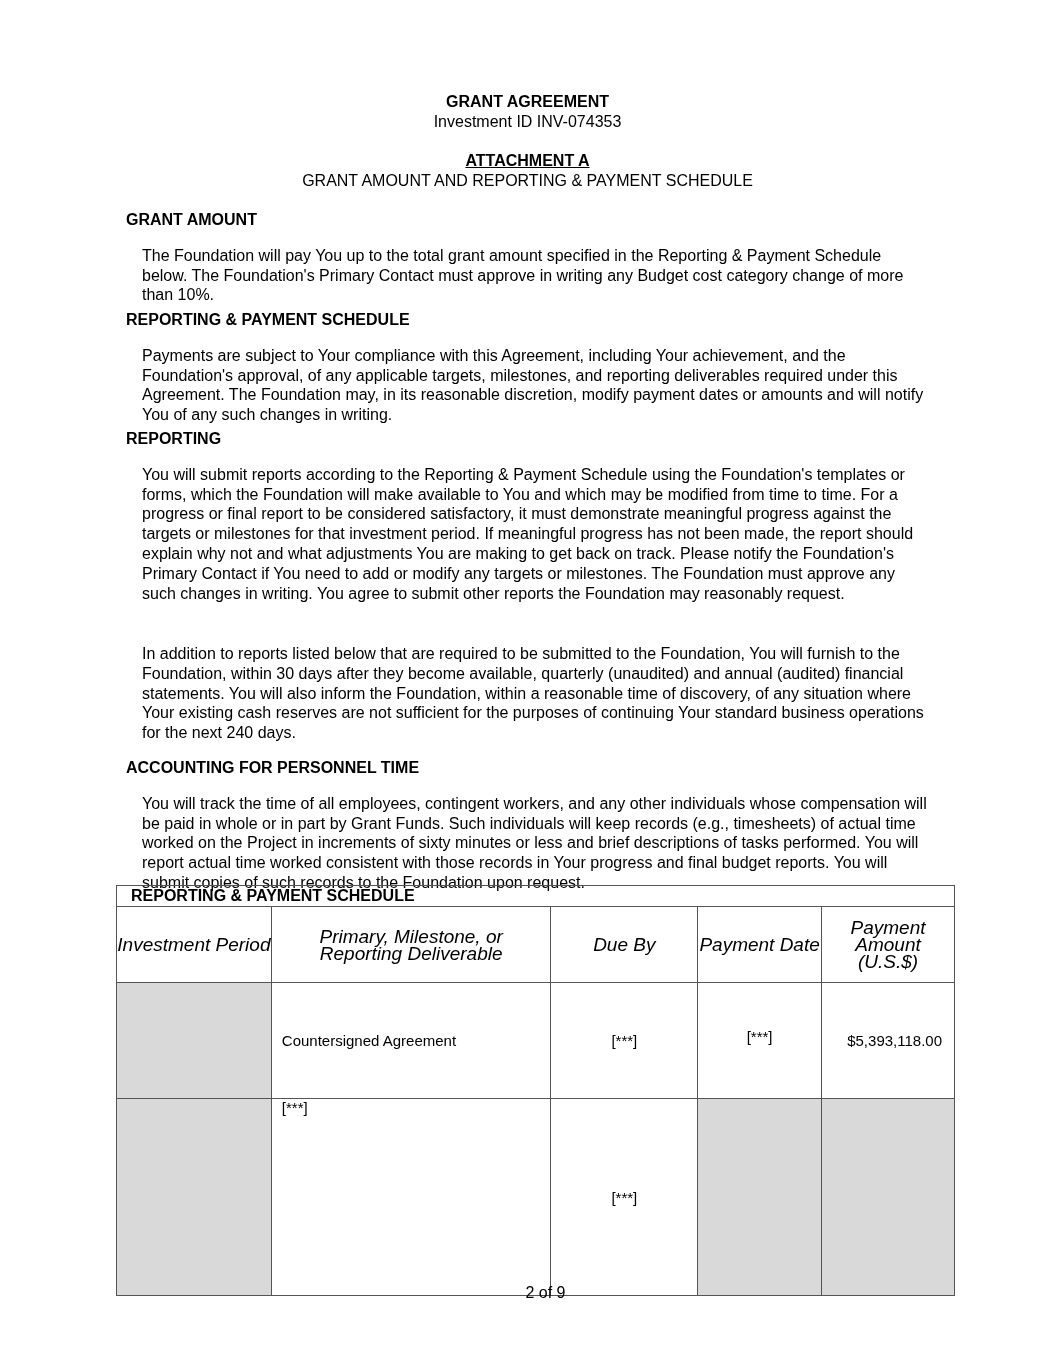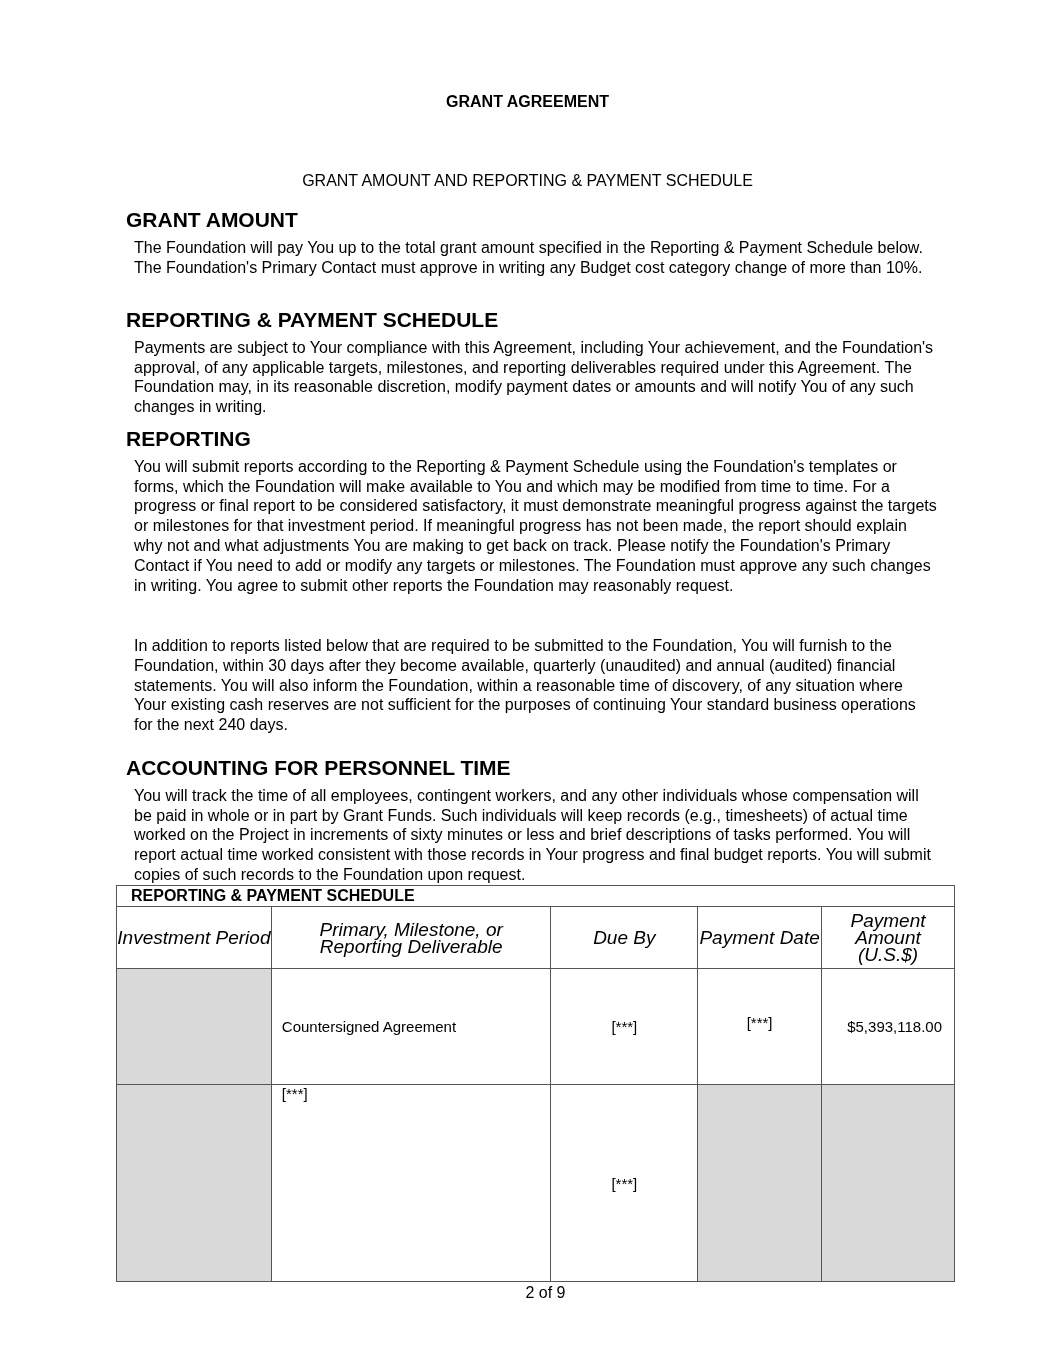--- a/index.html
+++ b/index.html
@@ -3,22 +3,22 @@
 <meta charset="utf-8">
 <style>
   html, body { margin: 0; padding: 0; background: #ffffff; }
   body { width: 1055px; height: 1365px; position: relative; overflow: hidden;
          font-family: "Liberation Sans", sans-serif; color: #000; }
   .page { position: absolute; left: 0; top: 0; width: 1055px; height: 1365px; }
   .center { position: absolute; left: 0; width: 1055px; text-align: center; font-size: 16px; line-height: 20px; }
   .bold { font-weight: bold; }
   .ul { text-decoration: underline; }
   .section { position: absolute; left: 126px; width: 820px; font-size: 16px; line-height: 19.8px; }
-  .section h2 { margin: 0; font-size: 21px; font-weight: bold; line-height: 19.8px; }
-  .section p { margin: 8px; }
+  .section h2 { margin: 0; font-size: 16px; font-weight: bold; line-height: 19.8px; }
+  .section p { margin: 16px; }
   table.sched { position: absolute; left: 116px; top: 885px; width: 839px; border-collapse: collapse;
                 font-size: 15px; }
   table.sched td, table.sched th { border: 1px solid #555; padding: 0; }
   .title-cell { font-weight: bold; font-size: 16px; text-align: left; padding-left: 14px !important; height: 20px; line-height: 20px; }
   .hdr { font-style: italic; font-weight: normal; text-align: center; vertical-align: middle; height: 42px; line-height: 17px; font-size: 19px; }
   .grey { background: #d9d9d9; }
   .row1 td { height: 107px; vertical-align: middle; }
   .row2 td { height: 196px; }
   .left-pad { padding-left: 10px !important; text-align: left; }
   .c { text-align: center; }
@@ -26,20 +26,24 @@
   .top { vertical-align: top !important; }
   .mid { vertical-align: middle !important; }
   .footer { position: absolute; left: 0; width: 1055px; top: 1284px; text-align: center; font-size: 16px; padding-left: 18px; }
 </style>
 </head>
 <body>
 
 <div class="page">
 
   <div class="center bold" style="top:92px;">GRANT AGREEMENT</div>
+  <div class="center" style="top:112px;">Investment ID INV-074353</div>
+  <div class="center bold" style="top:151px;">
+    <span class="ul">ATTACHMENT A</span>
+  </div>
   <div class="center" style="top:171px;">GRANT AMOUNT AND REPORTING &amp; PAYMENT SCHEDULE</div>
 
   <div class="section" style="top:210px;">
     <h2>GRANT AMOUNT</h2>
     <p>The Foundation will pay You up to the total grant amount specified in the Reporting &amp; Payment Schedule below. The Foundation's Primary Contact must approve in writing any Budget cost category change of more than 10%.</p>
   </div>
 
   <div class="section" style="top:310px;">
     <h2>REPORTING &amp; PAYMENT SCHEDULE</h2>
     <p>Payments are subject to Your compliance with this Agreement, including Your achievement, and the Foundation's approval, of any applicable targets, milestones, and reporting deliverables required under this Agreement. The Foundation may, in its reasonable discretion, modify payment dates or amounts and will notify You of any such changes in writing.</p>
@@ -69,21 +73,21 @@
     </colgroup>
     <tbody>
         <tr>
       <td colspan="5" class="title-cell">REPORTING &amp; PAYMENT SCHEDULE</td>
     </tr>
     <tr>
       <td class="hdr">Investment Period</td>
       <td class="hdr" style="padding:0 20px;">Primary, Milestone, or Reporting Deliverable</td>
       <td class="hdr">Due By</td>
       <td class="hdr">Payment Date</td>
-      <td class="hdr" style="padding:5px 8px;">Payment Amount (U.S.$)</td>
+      <td class="hdr" style="padding:12px 8px;">Payment Amount (U.S.$)</td>
     </tr>
     <tr class="row1">
       <td class="grey"></td>
       <td class="left-pad">Countersigned Agreement</td>
       <td class="c">[***]</td>
       <td class="c" style="vertical-align:middle; padding-bottom:8px;">[***]</td>
       <td class="r">$5,393,118.00</td>
     </tr>
     <tr class="row2">
       <td class="grey"></td>

